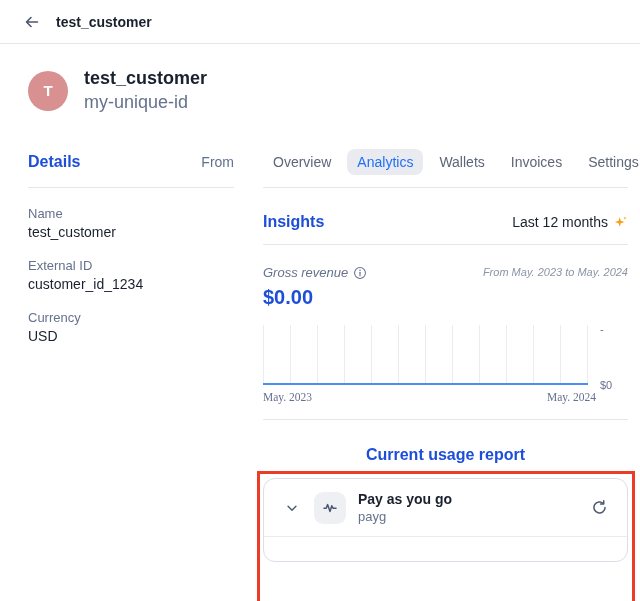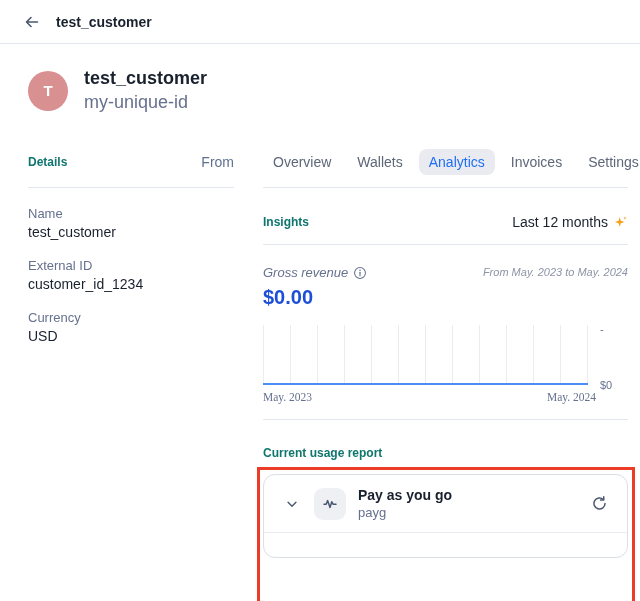--- a/index.html
+++ b/index.html
@@ -19,21 +19,21 @@
   .avatar { width:40px; height:40px; border-radius:50%; background:#D89090; color:#fff; font-size:15px; font-weight:bold; display:flex; align-items:center; justify-content:center; }
   .customer-name { font-size:18px; font-weight:bold; color:#19212E; }
   .customer-sub { font-size:18px; color:#66718E; margin-top:3px; }
 
   
   .main { display:flex; padding:0 12px 0 28px; }
   .left-col { width:206px; flex:none; }
   .right-col { flex:1; margin-left:29px; min-width:0; }
 
   .col-head { display:flex; align-items:center; justify-content:space-between; height:30px; }
-  h2.sec-title { font-size:12px; font-weight:bold; color:#0f766e; }
+  h2.sec-title { font-size:16px; font-weight:bold; color:#1d4ed8;text-align:center; }
   .edit-link { font-size:14px; color:#60708F; cursor:pointer; }
   .divider { border:none; border-top:1px solid #E3E8EF; margin:10px 0 0 0; }
 
   .field-group { margin-top:18px; }
   .field-label { font-size:13px; color:#66718E; }
   .field-value { font-size:14px; color:#19212E; margin-top:3px; }
 
   
   .tabs { display:flex; align-items:center; gap:6px; height:30px; }
   .tab { font-size:14px; color:#5D6779; padding:5px 10px; border-radius:8px; cursor:pointer; white-space:nowrap; }
@@ -125,22 +125,22 @@
       <div class="field-group">
         <div class="field-label">Currency</div>
         <div class="field-value">USD</div>
       </div>
     </aside>
 
     <section class="right-col">
 
       <nav class="tabs">
         <span class="tab">Overview</span>
+        <span class="tab active">Analytics</span>
         <span class="tab">Wallets</span>
-        <span class="tab active">Analytics</span>
         <span class="tab">Invoices</span>
         <span class="tab">Settings</span>
       </nav>
       <hr class="divider">
 
       <div class="insights-head">
         <h2 class="sec-title">Insights</h2>
         <div class="period-select">
           <span>Last 12 months</span>
           <span>

